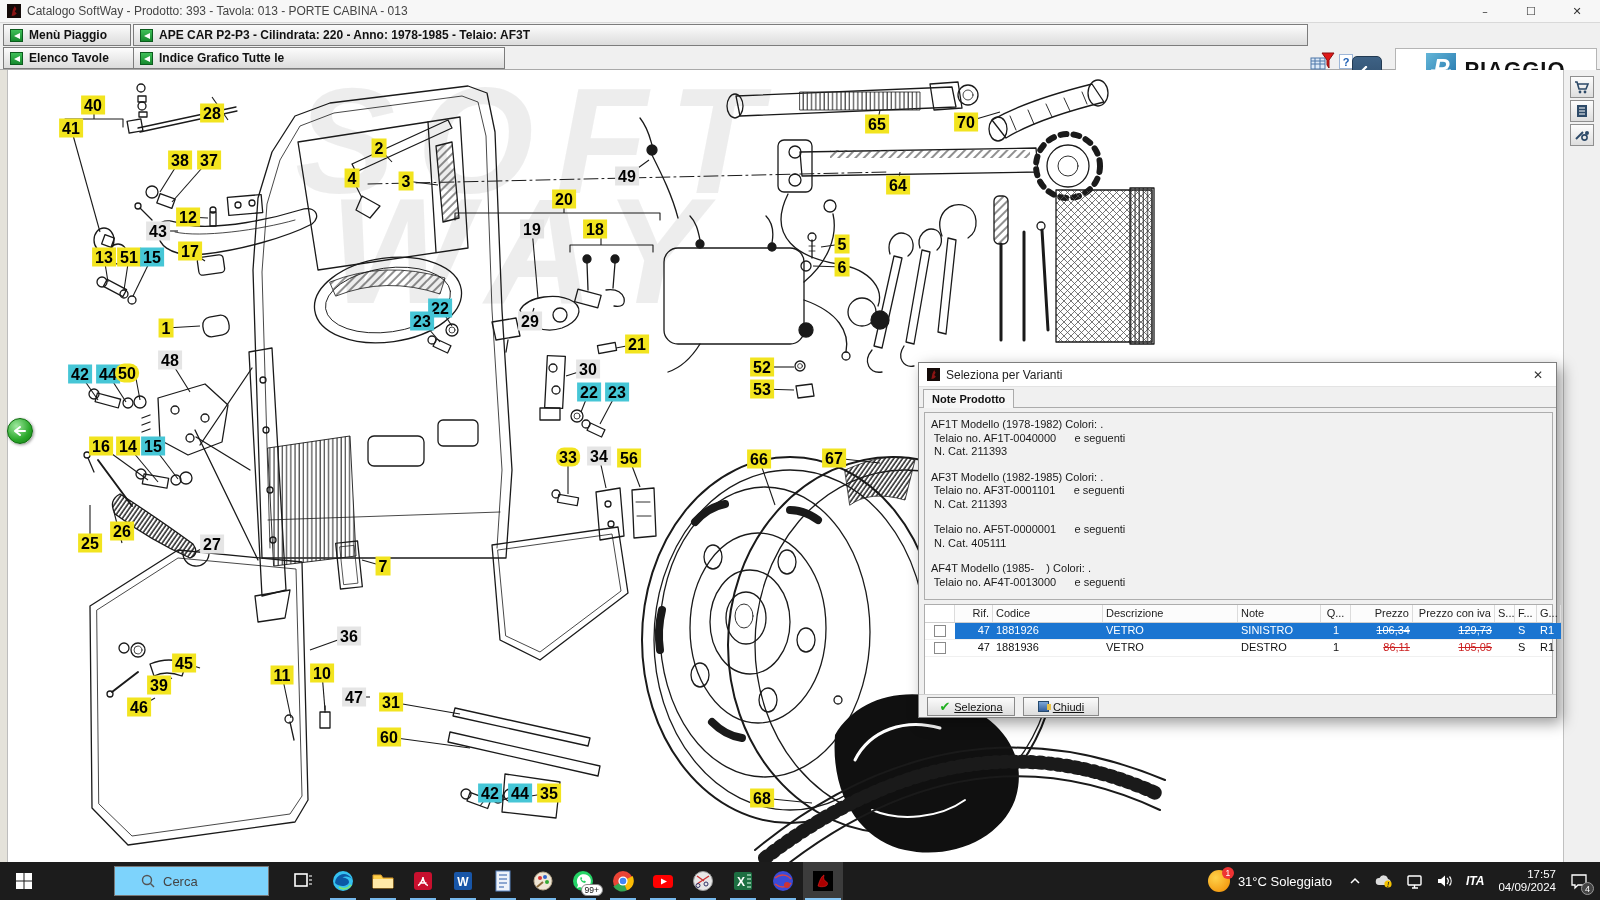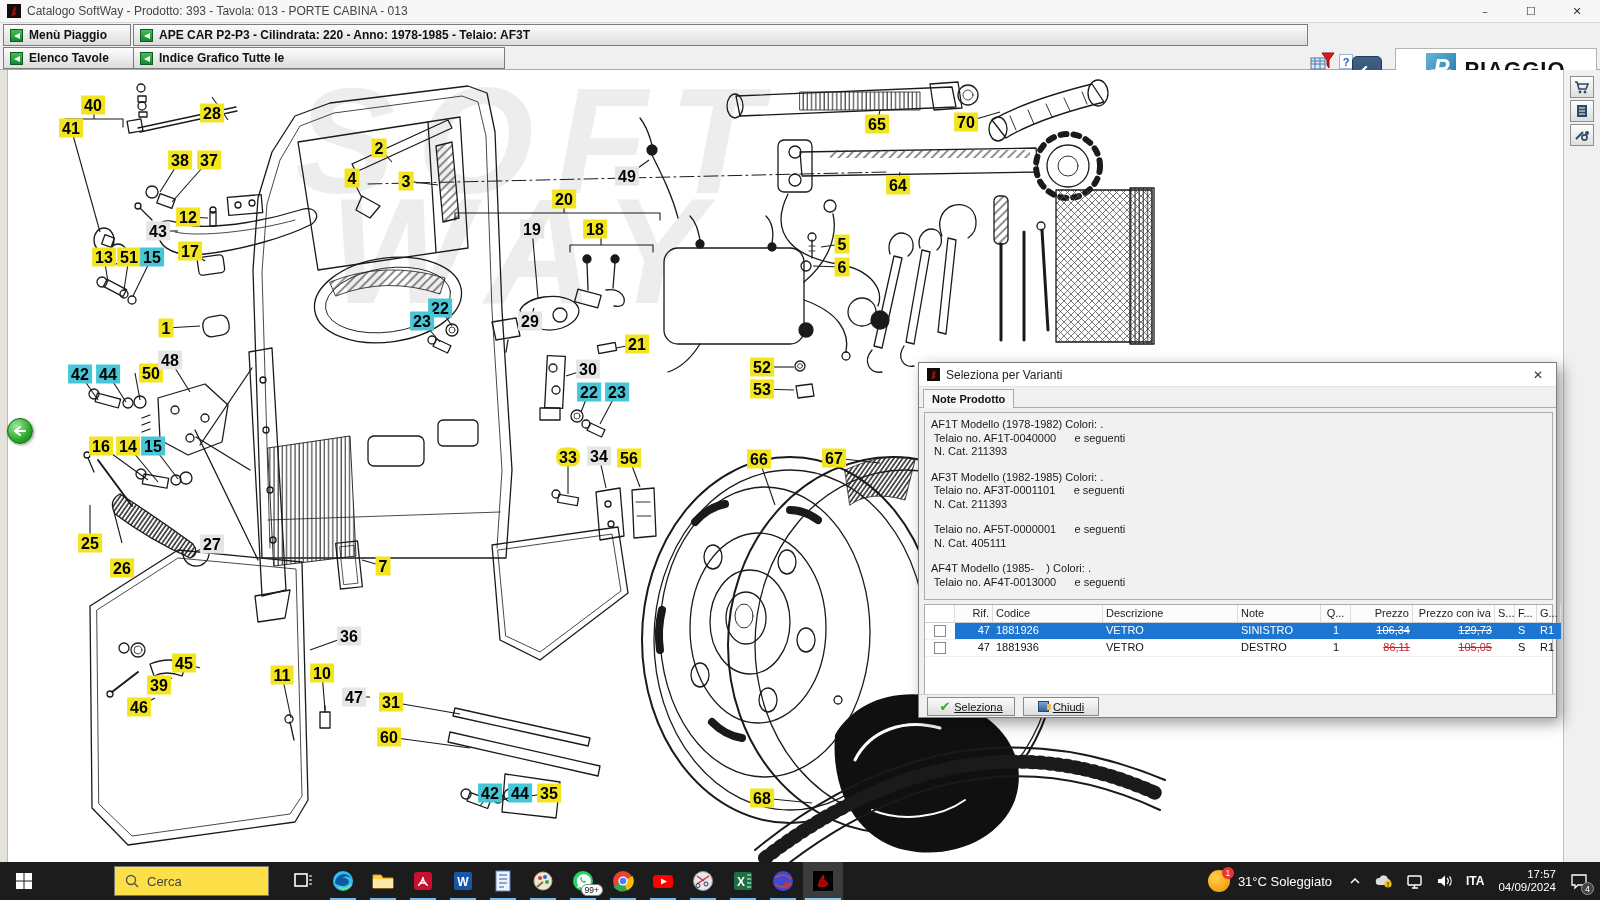--- a/index.html
+++ b/index.html
@@ -105,35 +105,35 @@
     font-size:11px;display:flex;align-items:center;justify-content:center;gap:4px;color:#111;padding:0 8px;}
   .dbtn .lbl{display:inline-block;text-decoration:underline;}
   #btn-chiudi .lbl::first-letter{text-decoration:underline;}
   .check{color:#1faf1f;font-weight:bold;font-size:13px;}
   .doorico{width:11px;height:11px;background:linear-gradient(#7da7d8,#35609c);border:1px solid #24496e;position:relative;}
   .doorico:after{content:"";position:absolute;right:-3px;top:2px;width:4px;height:6px;background:#e8c24a;}
 
   
   #taskbar{position:absolute;left:0;top:862px;width:1600px;height:38px;background:#1c1c1c;display:flex;align-items:center;z-index:30;}
   #start{width:48px;height:38px;display:flex;align-items:center;justify-content:center;}
-  #searchbox{width:155px;height:30px;background:#fde047;border:1px solid #777;margin-left:66px;
-    display:flex;align-items:center;font-size:13px;color:#444;gap:8px;padding-left:10px;}
+  #searchbox{width:155px;height:30px;background:#7dd3fc;border:1px solid #777;margin-left:66px;
+    display:flex;align-items:center;font-size:13px;color:#444;gap:8px;padding-left:26px;}
   #tb-icons{display:flex;align-items:center;margin-left:14px;height:38px;}
   .tbslot{width:40px;height:38px;display:flex;align-items:center;justify-content:center;position:relative;}
   .tbslot.active{background:#3c3c3c;}
   .tbslot .under{position:absolute;bottom:0;left:7px;right:7px;height:2px;background:#76b9ed;}
   .tbslot.active .under{left:2px;right:2px;background:#85c6f5;}
   .wabadge{position:absolute;right:0px;bottom:4px;background:#fff;border:1px solid #888;border-radius:7px;
     font-size:8.5px;padding:0 3px;color:#111;line-height:10px;}
   #tray{margin-left:auto;display:flex;align-items:center;height:38px;color:#fff;}
   #weather{display:flex;align-items:center;gap:8px;font-size:13px;padding:0 10px;height:38px;}
   #wsun{width:22px;height:22px;border-radius:50%;background:radial-gradient(circle at 35% 35%,#ffd24a,#f08a00);position:relative;}
   #wsun .wb{position:absolute;top:-3px;right:-4px;width:12px;height:12px;border-radius:50%;background:#e33;
     color:#fff;font-size:8.5px;text-align:center;line-height:12px;}
-  .trayico{padding:0 6px;display:flex;align-items:center;height:20px;font-size:12px;}
+  .trayico{padding:0 6px;display:flex;align-items:center;height:20px;font-size:12px;font-style:italic;}
   #clock{display:flex;flex-direction:column;align-items:flex-end;justify-content:center;font-size:11.5px;
     line-height:13px;padding:0 8px;}
   #notif{position:relative;padding:0 12px 0 6px;display:flex;align-items:center;height:38px;}
   #notif .nb{position:absolute;right:6px;bottom:5px;width:13px;height:13px;border-radius:50%;background:#444;
     border:1px solid #999;color:#fff;font-size:9px;text-align:center;line-height:12px;}
 </style>
 </head>
 <body>
 
 <div id="titlebar">
@@ -518,27 +518,27 @@
       <div class="plbl y" style="left: 209px; top: 160px;">37</div>
       <div class="plbl y" style="left: 188px; top: 217px;">12</div>
       <div class="plbl g" style="left: 158px; top: 231px;">43</div>
       <div class="plbl y" style="left: 190px; top: 251px;">17</div>
       <div class="plbl y" style="left: 104px; top: 257px;">13</div>
       <div class="plbl y" style="left: 129px; top: 257px;">51</div>
       <div class="plbl c" style="left: 152px; top: 257px;">15</div>
       <div class="plbl y" style="left: 166px; top: 328px;">1</div>
       <div class="plbl c" style="left: 80px; top: 374px;">42</div>
       <div class="plbl c" style="left: 108px; top: 374px;">44</div>
-      <div class="plbl y" style="left: 151px; top: 373px;">50</div>
+      <div class="plbl y" style="left: 127px; top: 373px; border-radius: 9px;">50</div>
       <div class="plbl g" style="left: 170px; top: 360px;">48</div>
       <div class="plbl y" style="left: 101px; top: 446px;">16</div>
       <div class="plbl y" style="left: 128px; top: 446px;">14</div>
       <div class="plbl c" style="left: 153px; top: 446px;">15</div>
       <div class="plbl y" style="left: 90px; top: 543px;">25</div>
-      <div class="plbl y" style="left: 122px; top: 568px;">26</div>
+      <div class="plbl y" style="left: 122px; top: 531px;">26</div>
       <div class="plbl g" style="left: 212px; top: 544px;">27</div>
       <div class="plbl y" style="left: 379px; top: 148px;">2</div>
       <div class="plbl y" style="left: 352px; top: 178px;">4</div>
       <div class="plbl y" style="left: 406px; top: 181px;">3</div>
       <div class="plbl y" style="left: 564px; top: 199px;">20</div>
       <div class="plbl g" style="left: 532px; top: 229px;">19</div>
       <div class="plbl y" style="left: 595px; top: 229px;">18</div>
       <div class="plbl c" style="left: 440px; top: 308px;">22</div>
       <div class="plbl c" style="left: 422px; top: 321px;">23</div>
       <div class="plbl g" style="left: 530px; top: 321px;">29</div>

